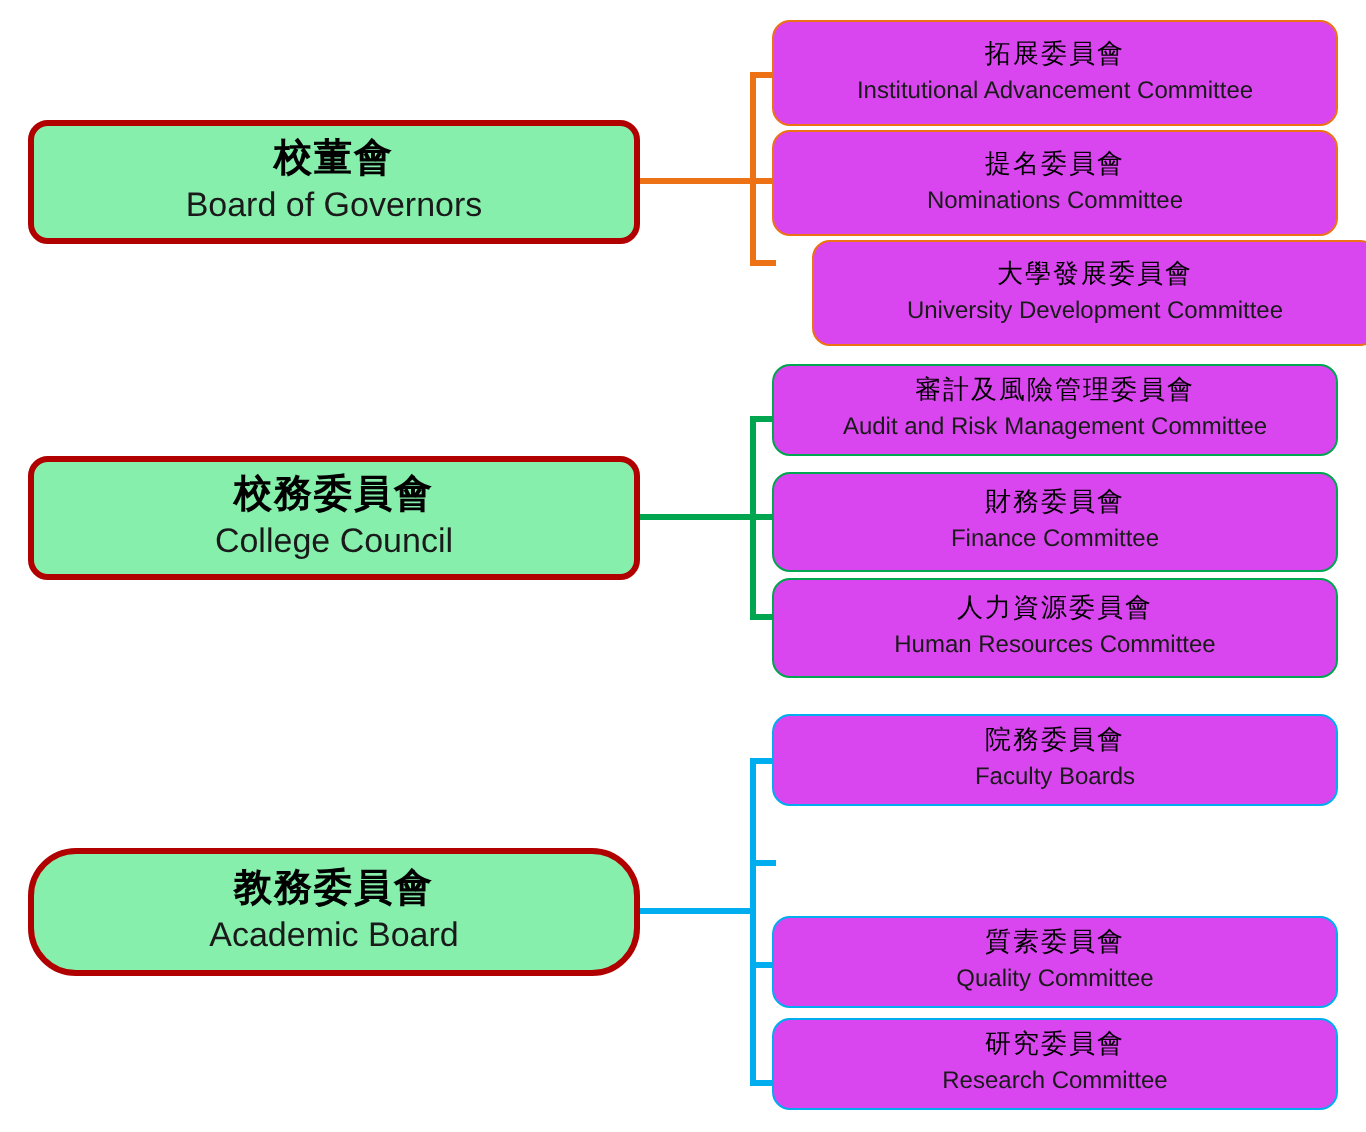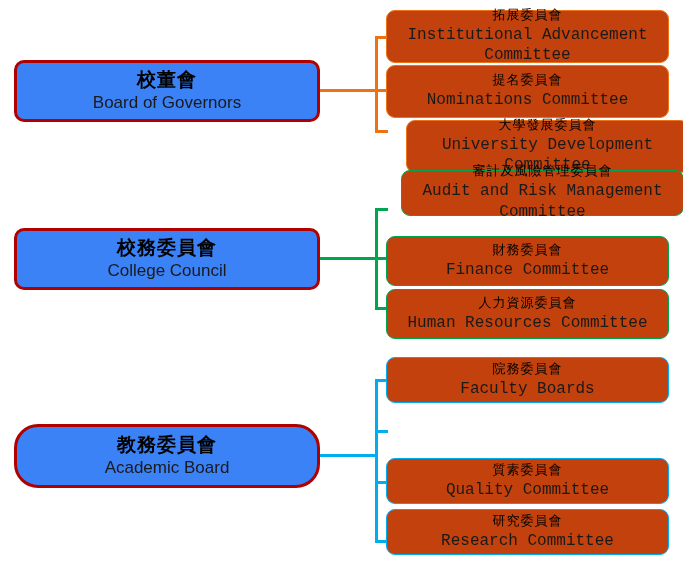--- a/index.html
+++ b/index.html
@@ -17,21 +17,21 @@
   }
 
   
   .parent-box {
     position: absolute;
     left: 14px;
     width: 306px;
     box-sizing: border-box;
     border: 3px solid #B00000;
     border-radius: 10px;
-    background: #3b82f6;
+    background: #86efac;
     display: flex;
     flex-direction: column;
     align-items: center;
     justify-content: center;
     text-align: center;
   }
   .parent-cn {
     font-size: 19px;
     font-weight: bold;
     color: #000000;
@@ -47,40 +47,39 @@
   }
 
   
   .child-box {
     position: absolute;
     left: 386px;
     width: 283px;
     box-sizing: border-box;
     border: 1.5px solid #ED7215;
     border-radius: 9px;
-    background: #c2410c;
+    background: #d946ef;
     display: flex;
     flex-direction: column;
     align-items: center;
     justify-content: center;
     text-align: center;
   }
   .child-cn {
     font-size: 13px;
     color: #000000;
     line-height: 1.3;
     letter-spacing: 1px;
     font-family: "DejaVu Serif", "Liberation Serif", serif;
   }
   .child-en {
-    font-size: 16px;
+    font-size: 12px;
     color: #1a1a1a;
     line-height: 1.3;
     margin-top: 1px;
-    font-family: Liberation Mono, monospace;
   }
 
   
   .conn {
     position: absolute;
     background: #ED7215;
   }
   .conn-h { height: 3px; }
   .conn-v { width: 3px; }
 </style>
@@ -117,21 +116,21 @@
     <div class="parent-cn">校務委員會</div>
     <div class="parent-en">College Council</div>
   </div>
 
   <div class="conn conn-h" style="left:320px; top:257px; width:58px; background:#00A550;"></div>
   <div class="conn conn-v" style="left:375px; top:208px; height:102px; background:#00A550;"></div>
   <div class="conn conn-h" style="left:375px; top:208px; width:13px; background:#00A550;"></div>
   <div class="conn conn-h" style="left:375px; top:257px; width:13px; background:#00A550;"></div>
   <div class="conn conn-h" style="left:375px; top:307px; width:13px; background:#00A550;"></div>
 
-  <div class="child-box" style="top:170px; height:46px; border-color:#00A550;margin-left:15px;">
+  <div class="child-box" style="top:182px; height:46px; border-color:#00A550;">
     <div class="child-cn">審計及風險管理委員會</div>
     <div class="child-en">Audit and Risk Management Committee</div>
   </div>
   <div class="child-box" style="top:289px; height:50px; border-color:#00A550;">
     <div class="child-cn">人力資源委員會</div>
     <div class="child-en">Human Resources Committee</div>
   </div>
   <div class="child-box" style="top:236px; height:50px; border-color:#00A550;">
     <div class="child-cn">財務委員會</div>
     <div class="child-en">Finance Committee</div>

